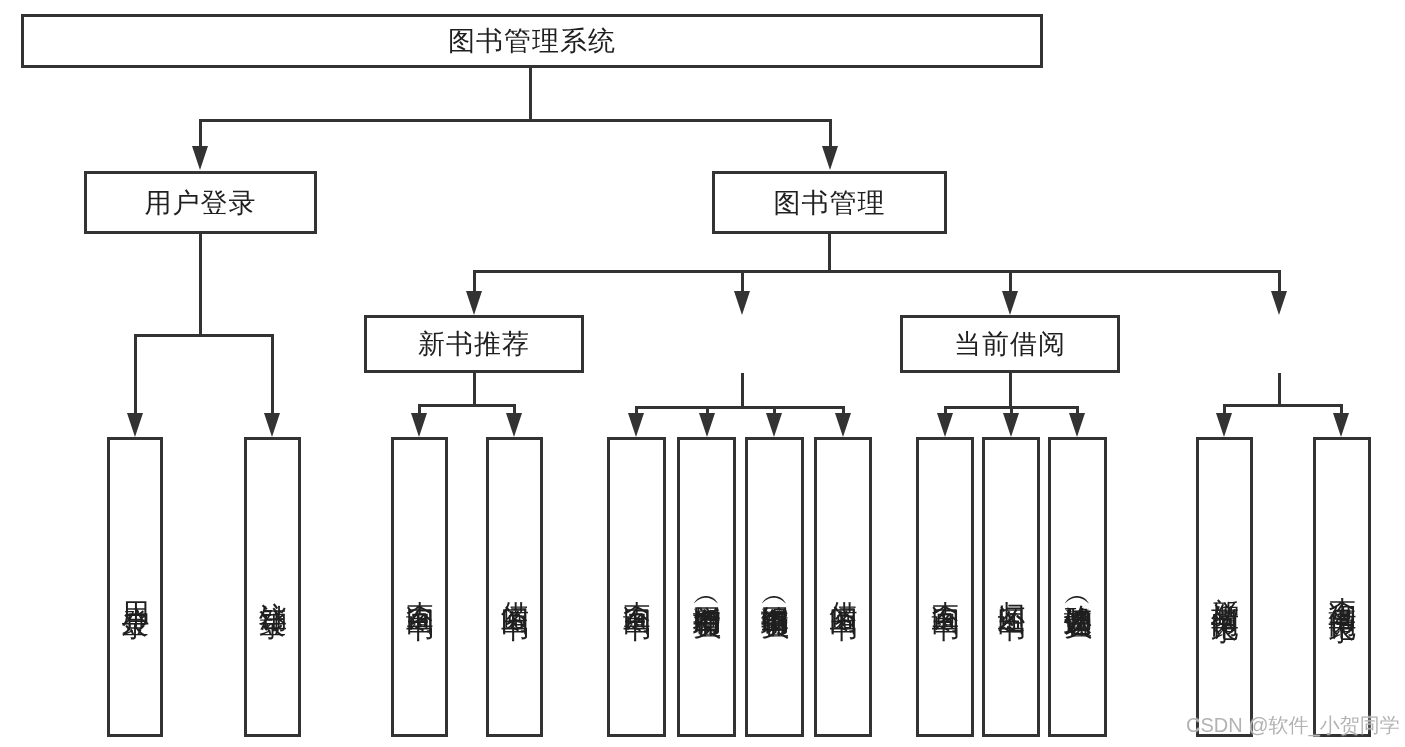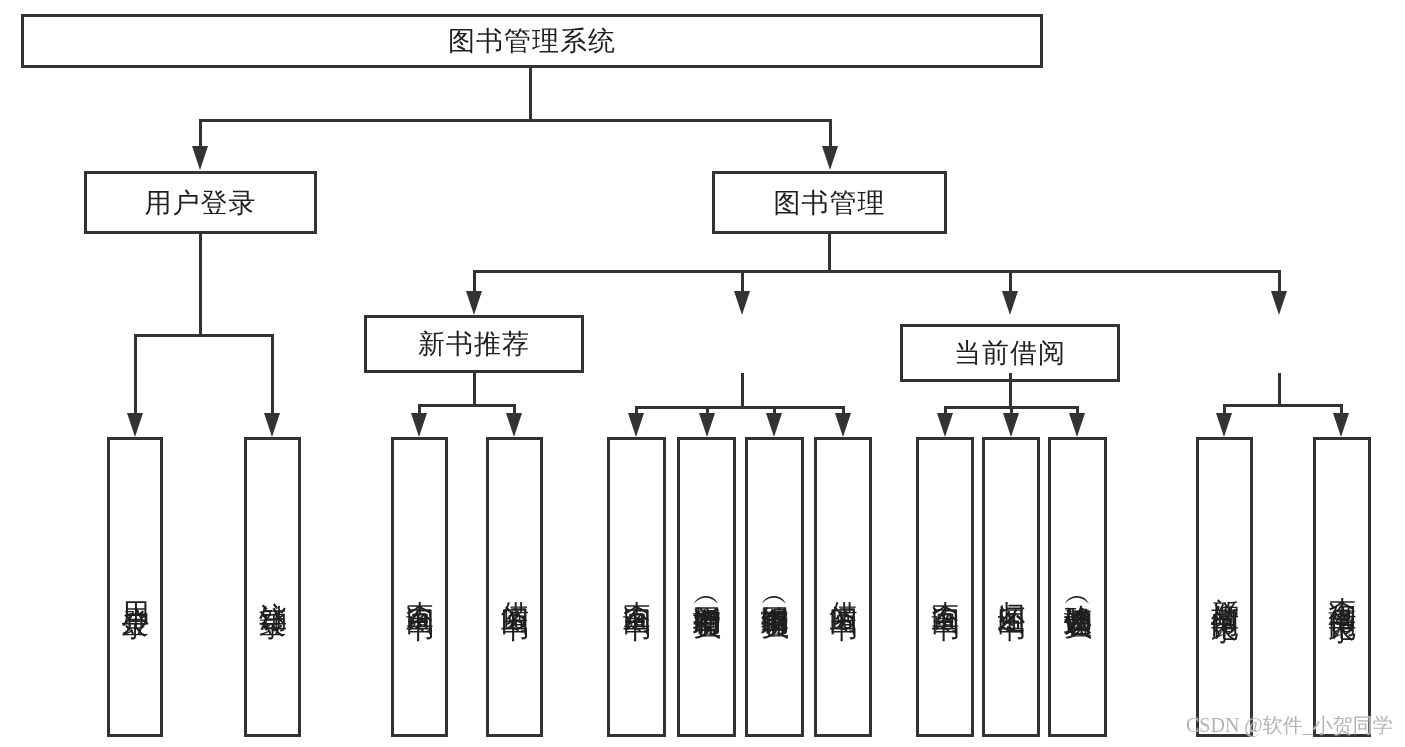--- a/index.html
+++ b/index.html
@@ -7,21 +7,21 @@
     --line:#333333;
     --text:#1f1f1f;
     --wm:#b3b3b3;
     --bg:#ffffff;
   }
   html,body{margin:0;padding:0;background:var(--bg);}
   #canvas{
     position:relative;
     width:1405px;height:747px;
     background:var(--bg);
-    font-family:Liberation Serif, serif;
+    font-family:Liberation Sans, sans-serif;
     overflow:hidden;
   }
   .hbox{
     position:absolute;
     box-sizing:border-box;
     border:3px solid var(--line);
     background:#fff;
     display:flex;align-items:center;justify-content:center;
     font-size:27px;letter-spacing:1px;color:var(--text);
     white-space:nowrap;
@@ -73,21 +73,21 @@
   <div class="hbox" style="left:84px;top:171px;width:233px;height:63px;">
     <span>用户登录</span>
   </div>
   <div class="hbox" style="left:364px;top:315px;width:220px;height:58px;">
     <span>新书推荐</span>
   </div>
 
   <div class="hbox" style="left:712px;top:171px;width:235px;height:63px;">
     <span>图书管理</span>
   </div>
-  <div class="hbox" style="left:900px;top:324px;width:220px;height:58px;">
+  <div class="hbox" style="left:900px;top:315px;width:220px;height:58px;">
     <span>当前借阅</span>
   </div>
 
   <div class="vbox" style="left:107px;top:437px;width:56px;height:300px;">
     <span class="vlabel">用户登录</span>
   </div>
   <div class="vbox" style="left:244px;top:437px;width:57px;height:300px;">
     <span class="vlabel">注销登录</span>
   </div>
 

